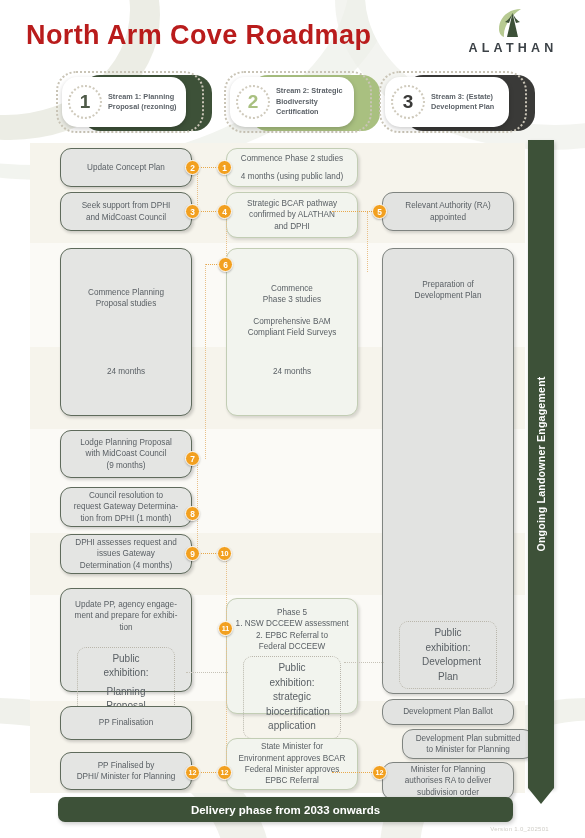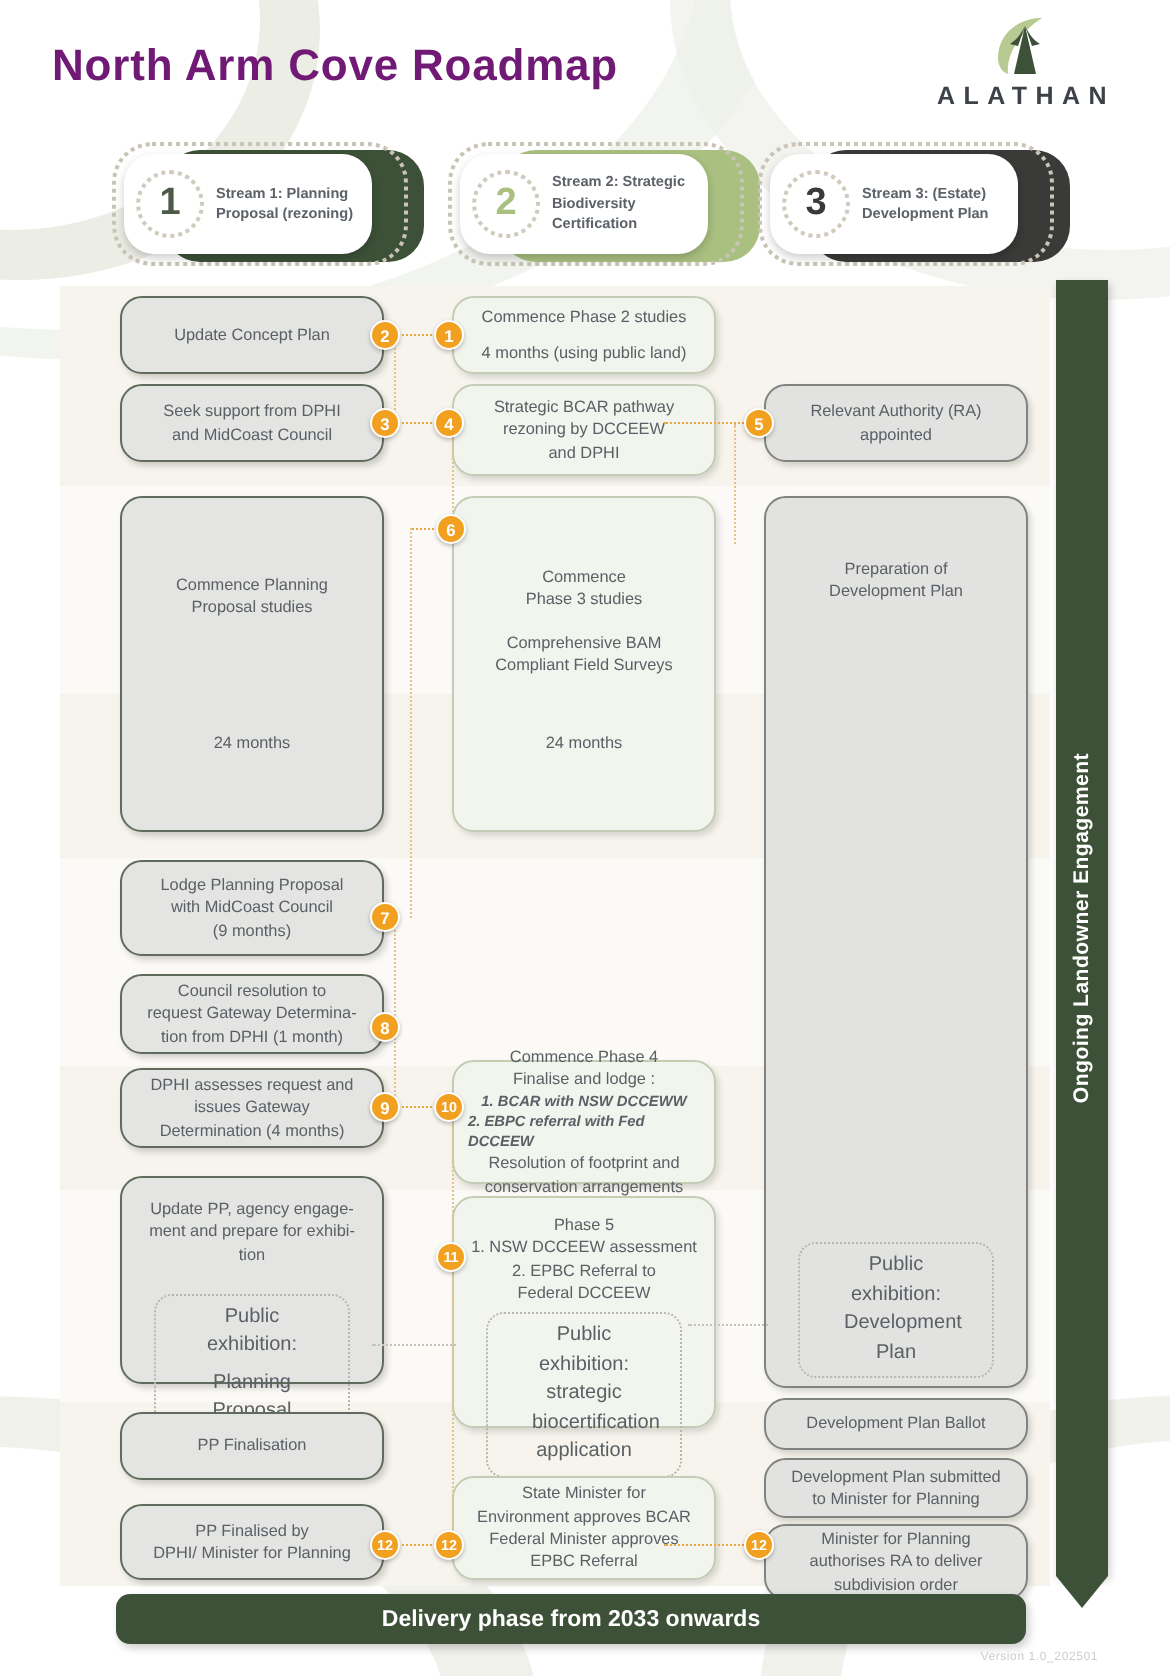--- a/index.html
+++ b/index.html
@@ -23,22 +23,22 @@
   .sw6 { width:380px; height:260px; right:-160px; top:-135px; background:#ffffff; }
   .sw7 { width:560px; height:330px; left:-290px; bottom:-190px; background:#eceee6; opacity:.8; }
   .sw8 { width:490px; height:285px; left:-265px; bottom:-170px; background:#ffffff; }
   .sw9 { width:420px; height:300px; right:-215px; bottom:-160px; background:#eceee6; opacity:.75; }
   .sw10{ width:360px; height:258px; right:-195px; bottom:-140px; background:#ffffff; }
 
   
   .header { position:absolute; left:0; top:0; width:585px; height:66px; }
   .title {
     position:absolute; left:26px; top:20px;
-    font-size:22px; font-weight:bold; letter-spacing:.4px;
-    color:#701a75;
+    font-size:27px; font-weight:bold; letter-spacing:.4px;
+    color:#b91c1c;
   }
   .logo { position:absolute; right:14px; top:7px; width:116px; height:53px; text-align:center; }
   .logo-mark { width:100%; height:32px; position:relative; }
   .logo-word {
     font-size:12.5px; letter-spacing:4.2px; font-weight:bold;
     color:#3c4247; margin-top:2px;
   }
 
   
   .band { position:absolute; left:30px; width:495px; }
@@ -292,42 +292,34 @@
     <span class="ln">DPHI/ Minister for Planning</span>
   </div>
 
   <div class="node s2" style="left:226px; top:148px; width:132px; height:39px;justify-content:space-between;">
     <span class="ln">Commence Phase 2 studies</span>
     <span class="ln">4 months (using public land)</span>
   </div>
 
   <div class="node s2" style="left:226px; top:192px; width:132px; height:46px;">
     <span class="ln">Strategic BCAR pathway</span>
-    <span class="ln">rezoning by DCCEEW</span>
+    <span class="ln">confirmed by ALATHAN</span>
     <span class="ln">and DPHI</span>
   </div>
 
   <div class="node s2" style="left:226px; top:248px; width:132px; height:168px; justify-content:flex-start; padding-top:34px;">
     <span class="ln">Commence</span>
     <span class="ln">Phase 3 studies</span>
     <div style="height:10px;"></div>
     <span class="ln">Comprehensive BAM</span>
     <span class="ln">Compliant Field Surveys</span>
     <div style="height:28px;"></div>
     <span class="ln">24 months</span>
   </div>
 
-  <div class="node s2" style="left:226px; top:530px; width:132px; height:62px; padding:5px 7px;">
-    <span class="ln">Commence Phase 4</span>
-    <span class="ln">Finalise and lodge :</span>
-    <b class="itl">1. BCAR with NSW DCCEWW</b>
-    <b class="itl">2. EBPC referral with Fed DCCEEW</b>
-    <span class="ln">Resolution of footprint and</span>
-    <span class="ln">conservation arrangements</span>
-  </div>
 
   <div class="node s2" style="left:226px; top:598px; width:132px; height:116px; justify-content:flex-start; padding-top:8px;">
     <span class="ln">Phase 5</span>
     <span class="ln">1. NSW DCCEEW assessment</span>
     <span class="ln">2. EPBC Referral to</span>
     <span class="ln">Federal DCCEEW</span>
     <div class="pubex" style="margin-top:4px;">
       <span class="ln">Public exhibition:</span>
       <span class="ln">strategic biocertification</span>
       <span class="ln">application</span>
@@ -356,21 +348,21 @@
     <div class="pubex">
       <span class="ln">Public exhibition:</span>
       <span class="ln">Development Plan</span>
     </div>
   </div>
 
   <div class="node s3" style="left:382px; top:699px; width:132px; height:26px;justify-content:center;">
     <span class="ln">Development Plan Ballot</span>
   </div>
 
-  <div class="node s3" style="left:382px; top:729px; width:132px; height:30px;">
+  <div class="node s3" style="left:402px; top:729px; width:132px; height:30px;">
     <span class="ln">Development Plan submitted</span>
     <span class="ln">to Minister for Planning</span>
   </div>
 
   <div class="node s3" style="left:382px; top:762px; width:132px; height:38px;">
     <span class="ln">Minister for Planning</span>
     <span class="ln">authorises RA to deliver</span>
     <span class="ln">subdivision order</span>
   </div>
 

